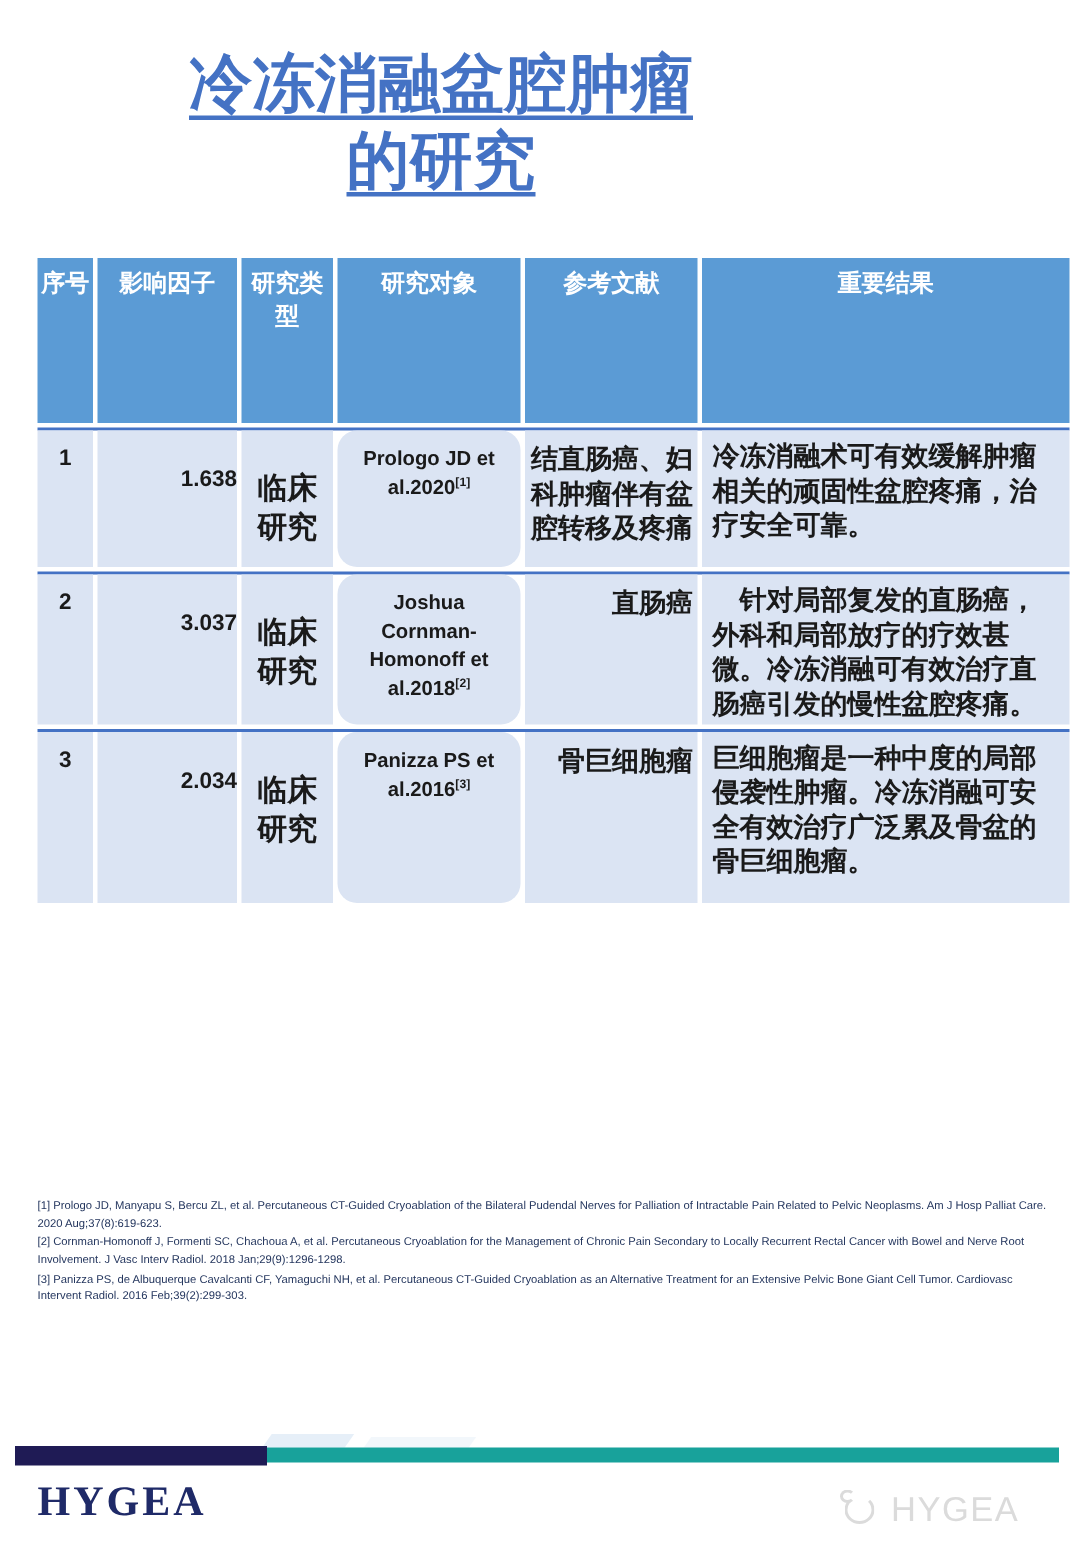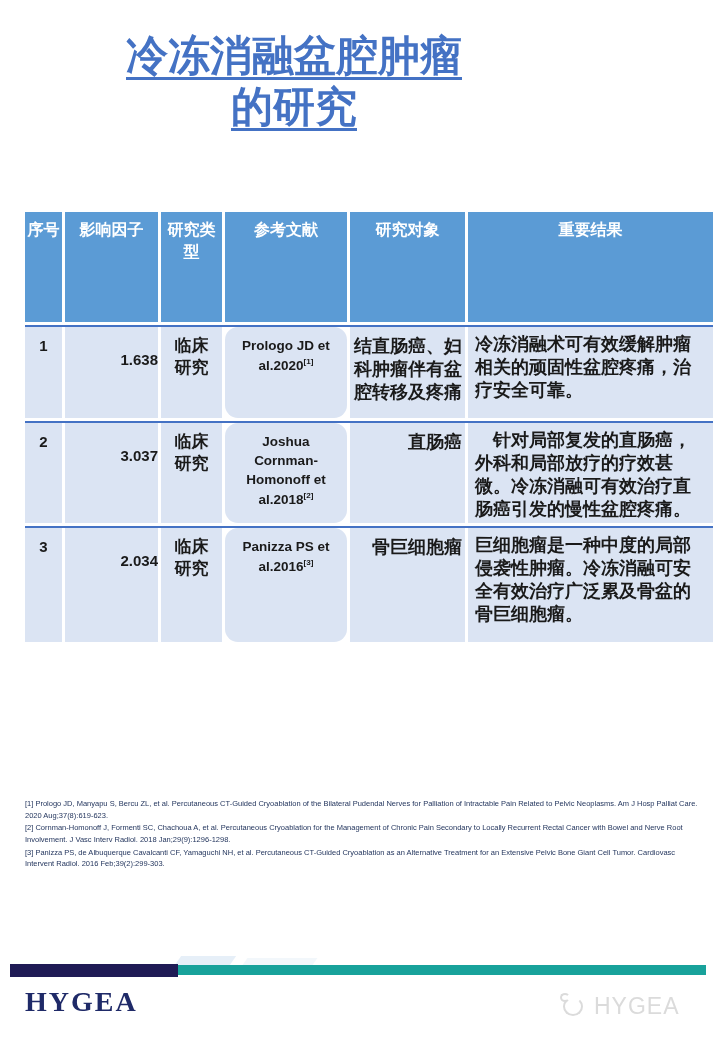--- a/index.html
+++ b/index.html
@@ -32,21 +32,21 @@
     font-weight:bold;
     line-height:1.22;
     font-family:"DejaVu Sans","Liberation Sans",sans-serif;
   }
   .title .u{
     text-decoration:underline;
     text-decoration-thickness:3px;
     text-underline-offset:7px;
   }
   
-  .table{position:absolute;left:25px;top:172px;width:688px;margin-top:40px;}
+  .table{position:absolute;left:25px;top:172px;width:688px;}
   .t-row{
     display:grid;
     grid-template-columns:37px 93px 61px 122px 115px 245px;
     column-gap:3px;
   }
   .cell{box-sizing:border-box;overflow:hidden;}
   .t-head .cell{
     background:var(--header_blue);
     color:#fff;
     font-weight:bold;
@@ -60,21 +60,21 @@
   .t-body .cell{
     background:var(--body_blue);
     color:var(--text_dark);
     font-weight:bold;
   }
   .r0 .cell{height:91px;}
   .r1 .cell{height:100px;}
   .r2 .cell{height:114px;}
   .c-no{text-align:center;font-size:15px;padding-top:10px;}
   .c-if{text-align:right;font-size:15px;padding-top:24px;}
-  .c-type{text-align:center;font-size:17px;padding:8px 9px 0;line-height:1.3;}
+  .c-type{text-align:center;font-size:20px;padding:26px 9px 0;line-height:1.3;}
   .c-ref{text-align:center;font-size:13.5px;padding:10px 5px 0;line-height:1.4;border-radius:13px;}
   .c-ref sup{font-size:60%;}
   .c-subj{text-align:right;font-size:18px;padding:8px 3px 0;line-height:1.28;}
   .c-res{text-align:left;font-size:18px;padding:6px 6px 0 7px;line-height:1.28;}
   
   .footnotes{
     position:absolute;left:25px;top:798px;width:674px;
     font-size:7.5px;
     line-height:1.55;
     color:var(--footnote_color);
@@ -135,22 +135,22 @@
     <span class="u">冷冻消融盆腔肿瘤</span><br>
     <span class="u">的研究</span>
   </h1>
 
   <div class="table">
 
     <div class="t-row t-head">
       <div class="cell">序号</div>
       <div class="cell">影响因子</div>
       <div class="cell">研究类型</div>
+      <div class="cell">研究对象</div>
       <div class="cell">参考文献</div>
-      <div class="cell">研究对象</div>
       <div class="cell">重要结果</div>
     </div>
 
     <div class="divider"></div>
 
     <div class="t-row t-body r0">
       <div class="cell c-no">1</div>
       <div class="cell c-if">1.638</div>
       <div class="cell c-type">临床研究</div>
       <div class="cell c-ref"><span>Prologo JD et al.2020</span><sup>[1]</sup></div>

